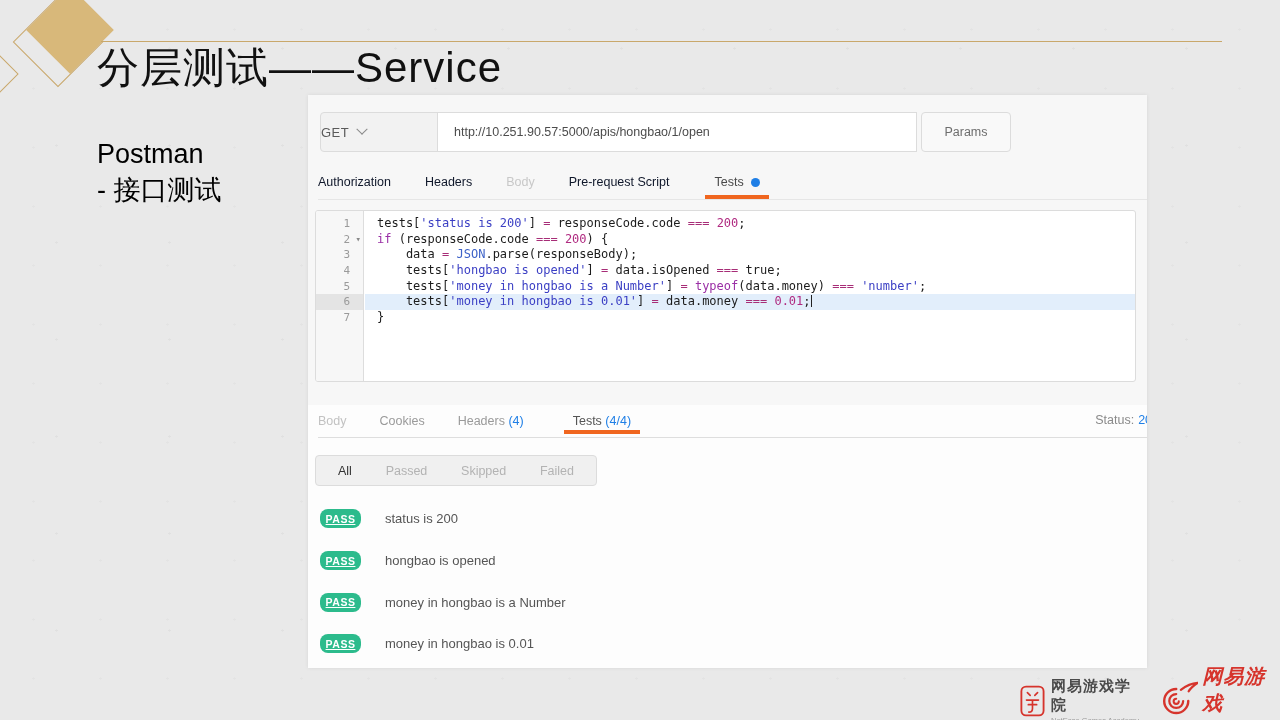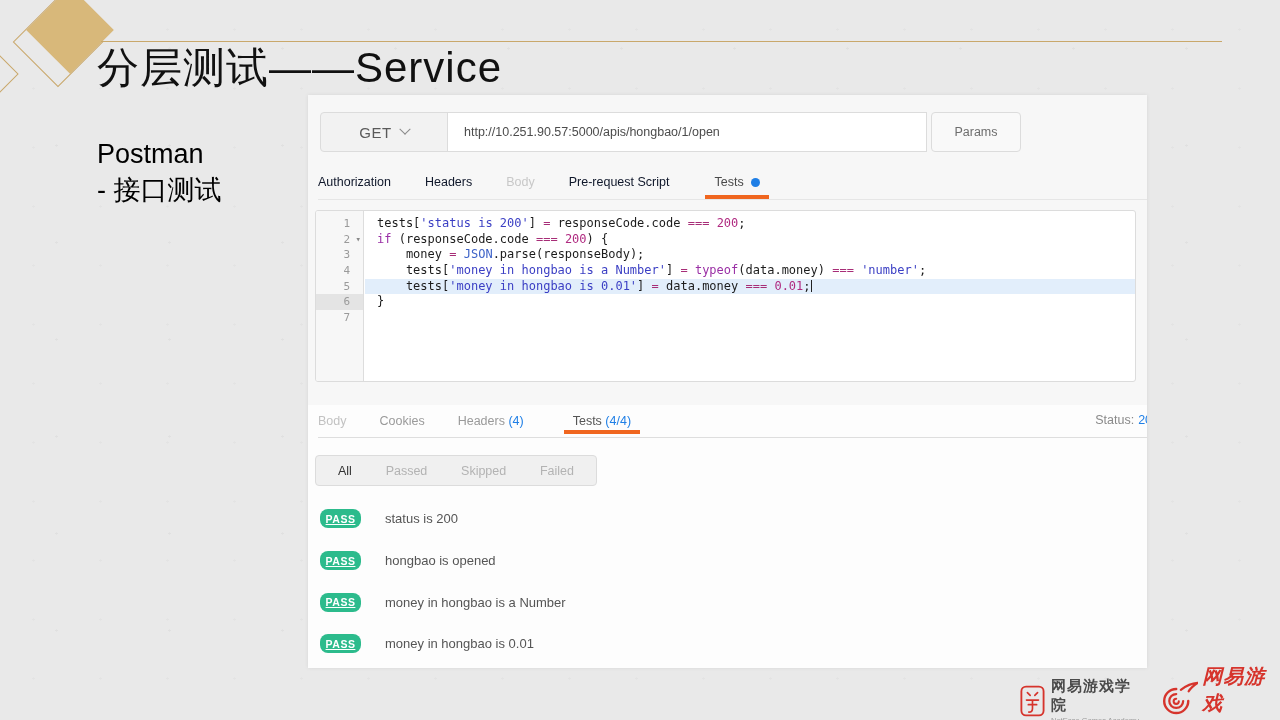--- a/index.html
+++ b/index.html
@@ -23,23 +23,23 @@
   .title{position:absolute;left:97px;top:40px;font-size:42px;color:#111;
          letter-spacing:1px;white-space:nowrap;}
   .side-label{position:absolute;left:97px;top:136px;font-size:27px;color:#000;
          line-height:36px;}
   
   .panel{position:absolute;left:308px;top:95px;width:839px;height:573px;
          background:#fdfdfd;overflow:hidden;box-shadow:0 0 4px rgba(0,0,0,.08);}
   .req-section{position:absolute;left:0;top:0;width:100%;height:310px;background:#f7f7f7;}
   
   .url-row{position:absolute;left:12px;top:17px;height:40px;display:flex;}
-  .method-btn{width:128px;height:40px;background:#f2f2f2;border:1px solid #dcdcdc;
-         border-radius:4px 0 0 4px;display:flex;align-items:center;justify-content:center;
-         gap:9px;box-sizing:border-box;color:#5a5a5a;font-size:15px;letter-spacing:.5px;cursor:pointer;}
+  .method-btn{width:118px;height:40px;background:#f2f2f2;border:1px solid #dcdcdc;
+         border-radius:4px 0 0 4px;display:flex;align-items:center;justify-content:flex-start;
+         gap:9px;box-sizing:border-box;color:#5a5a5a;font-size:13px;letter-spacing:.5px;cursor:pointer;}
   .chev{width:7px;height:7px;border-right:1.5px solid #8a8a8a;border-bottom:1.5px solid #8a8a8a;
          transform:rotate(45deg) translate(-2px,-2px);}
   .url-box{width:480px;height:40px;background:#fff;border:1px solid #dcdcdc;margin-left:-1px;
          box-sizing:border-box;display:flex;align-items:center;padding-left:16px;
          color:#4c4c4c;font-size:12.5px;}
   .params-btn{width:90px;height:40px;background:#f9f9f9;border:1px solid #dcdcdc;margin-left:4px;
          border-radius:4px;box-sizing:border-box;display:flex;align-items:center;
          justify-content:center;color:#6e6e6e;font-size:12.5px;cursor:pointer;}
   
   .req-tabs{position:absolute;left:10px;right:0;top:70px;height:34px;display:flex;gap:34px;
@@ -152,21 +152,22 @@
           <div class="gutter-num">2<span class="fold-arrow">▾</span></div>
           <div class="gutter-num">3</div>
           <div class="gutter-num">4</div>
           <div class="gutter-num">5</div>
           <div class="gutter-num hl-g">6</div>
           <div class="gutter-num">7</div>
         </div>
       <div class="code-area">
           <div class="code-line"><span class="tk-p">tests[</span><span class="tk-s">'status is 200'</span><span class="tk-p">] </span><span class="tk-o">=</span><span class="tk-p"> responseCode.code </span><span class="tk-o">===</span><span class="tk-p"> </span><span class="tk-n">200</span><span class="tk-p">;</span></div>
           <div class="code-line"><span class="tk-k">if</span><span class="tk-p"> (responseCode.code </span><span class="tk-o">===</span><span class="tk-p"> </span><span class="tk-n">200</span><span class="tk-p">) {</span></div>
-          <div class="code-line"><span class="tk-p">    money </span><span class="tk-o">=</span><span class="tk-p"> </span><span class="tk-b">JSON</span><span class="tk-p">.parse(responseBody);</span></div>
+          <div class="code-line"><span class="tk-p">    data </span><span class="tk-o">=</span><span class="tk-p"> </span><span class="tk-b">JSON</span><span class="tk-p">.parse(responseBody);</span></div>
+          <div class="code-line"><span class="tk-p">    tests[</span><span class="tk-s">'hongbao is opened'</span><span class="tk-p">] </span><span class="tk-o">=</span><span class="tk-p"> data.isOpened </span><span class="tk-o">===</span><span class="tk-p"> true;</span></div>
           <div class="code-line"><span class="tk-p">    tests[</span><span class="tk-s">'money in hongbao is a Number'</span><span class="tk-p">] </span><span class="tk-o">=</span><span class="tk-p"> </span><span class="tk-k">typeof</span><span class="tk-p">(data.money) </span><span class="tk-o">===</span><span class="tk-p"> </span><span class="tk-s">'number'</span><span class="tk-p">;</span></div>
           <div class="code-line hl"><span class="tk-p">    tests[</span><span class="tk-s">'money in hongbao is 0.01'</span><span class="tk-p">] </span><span class="tk-o">=</span><span class="tk-p"> data.money </span><span class="tk-o">===</span><span class="tk-p"> </span><span class="tk-n">0.01</span><span class="tk-p">;</span><span class="cursor"></span></div>
           <div class="code-line"><span class="tk-p">}</span></div>
         </div>
     </div>
 
     <div class="resp-tabs">
       <div class="resp-tab disabled">Body</div>
       <div class="resp-tab">Cookies</div>
       <div class="resp-tab">

